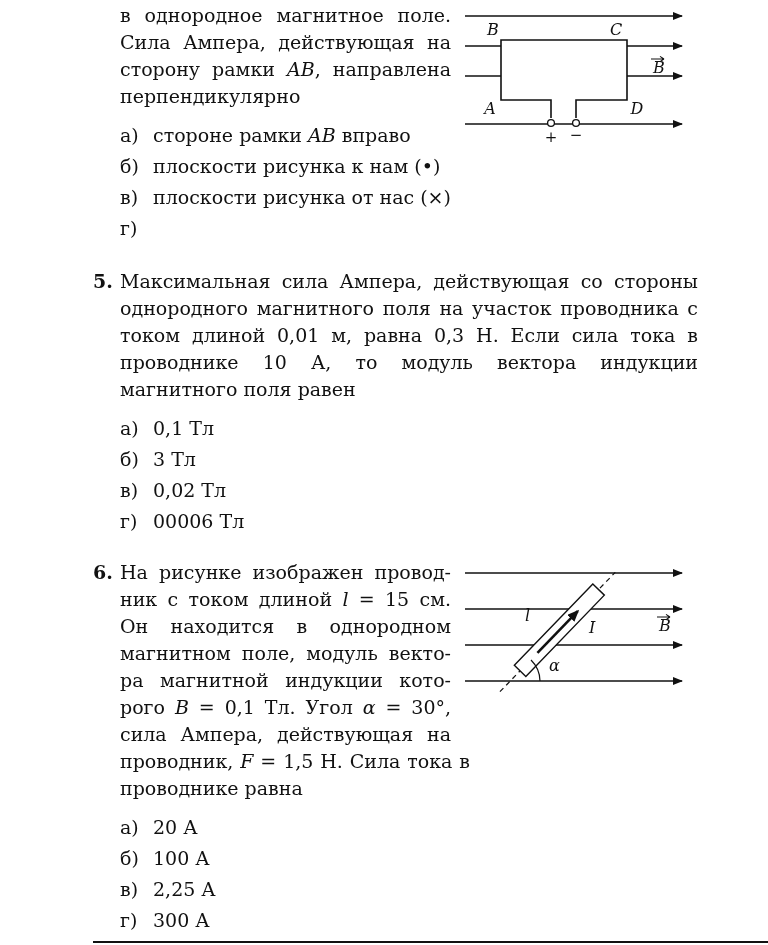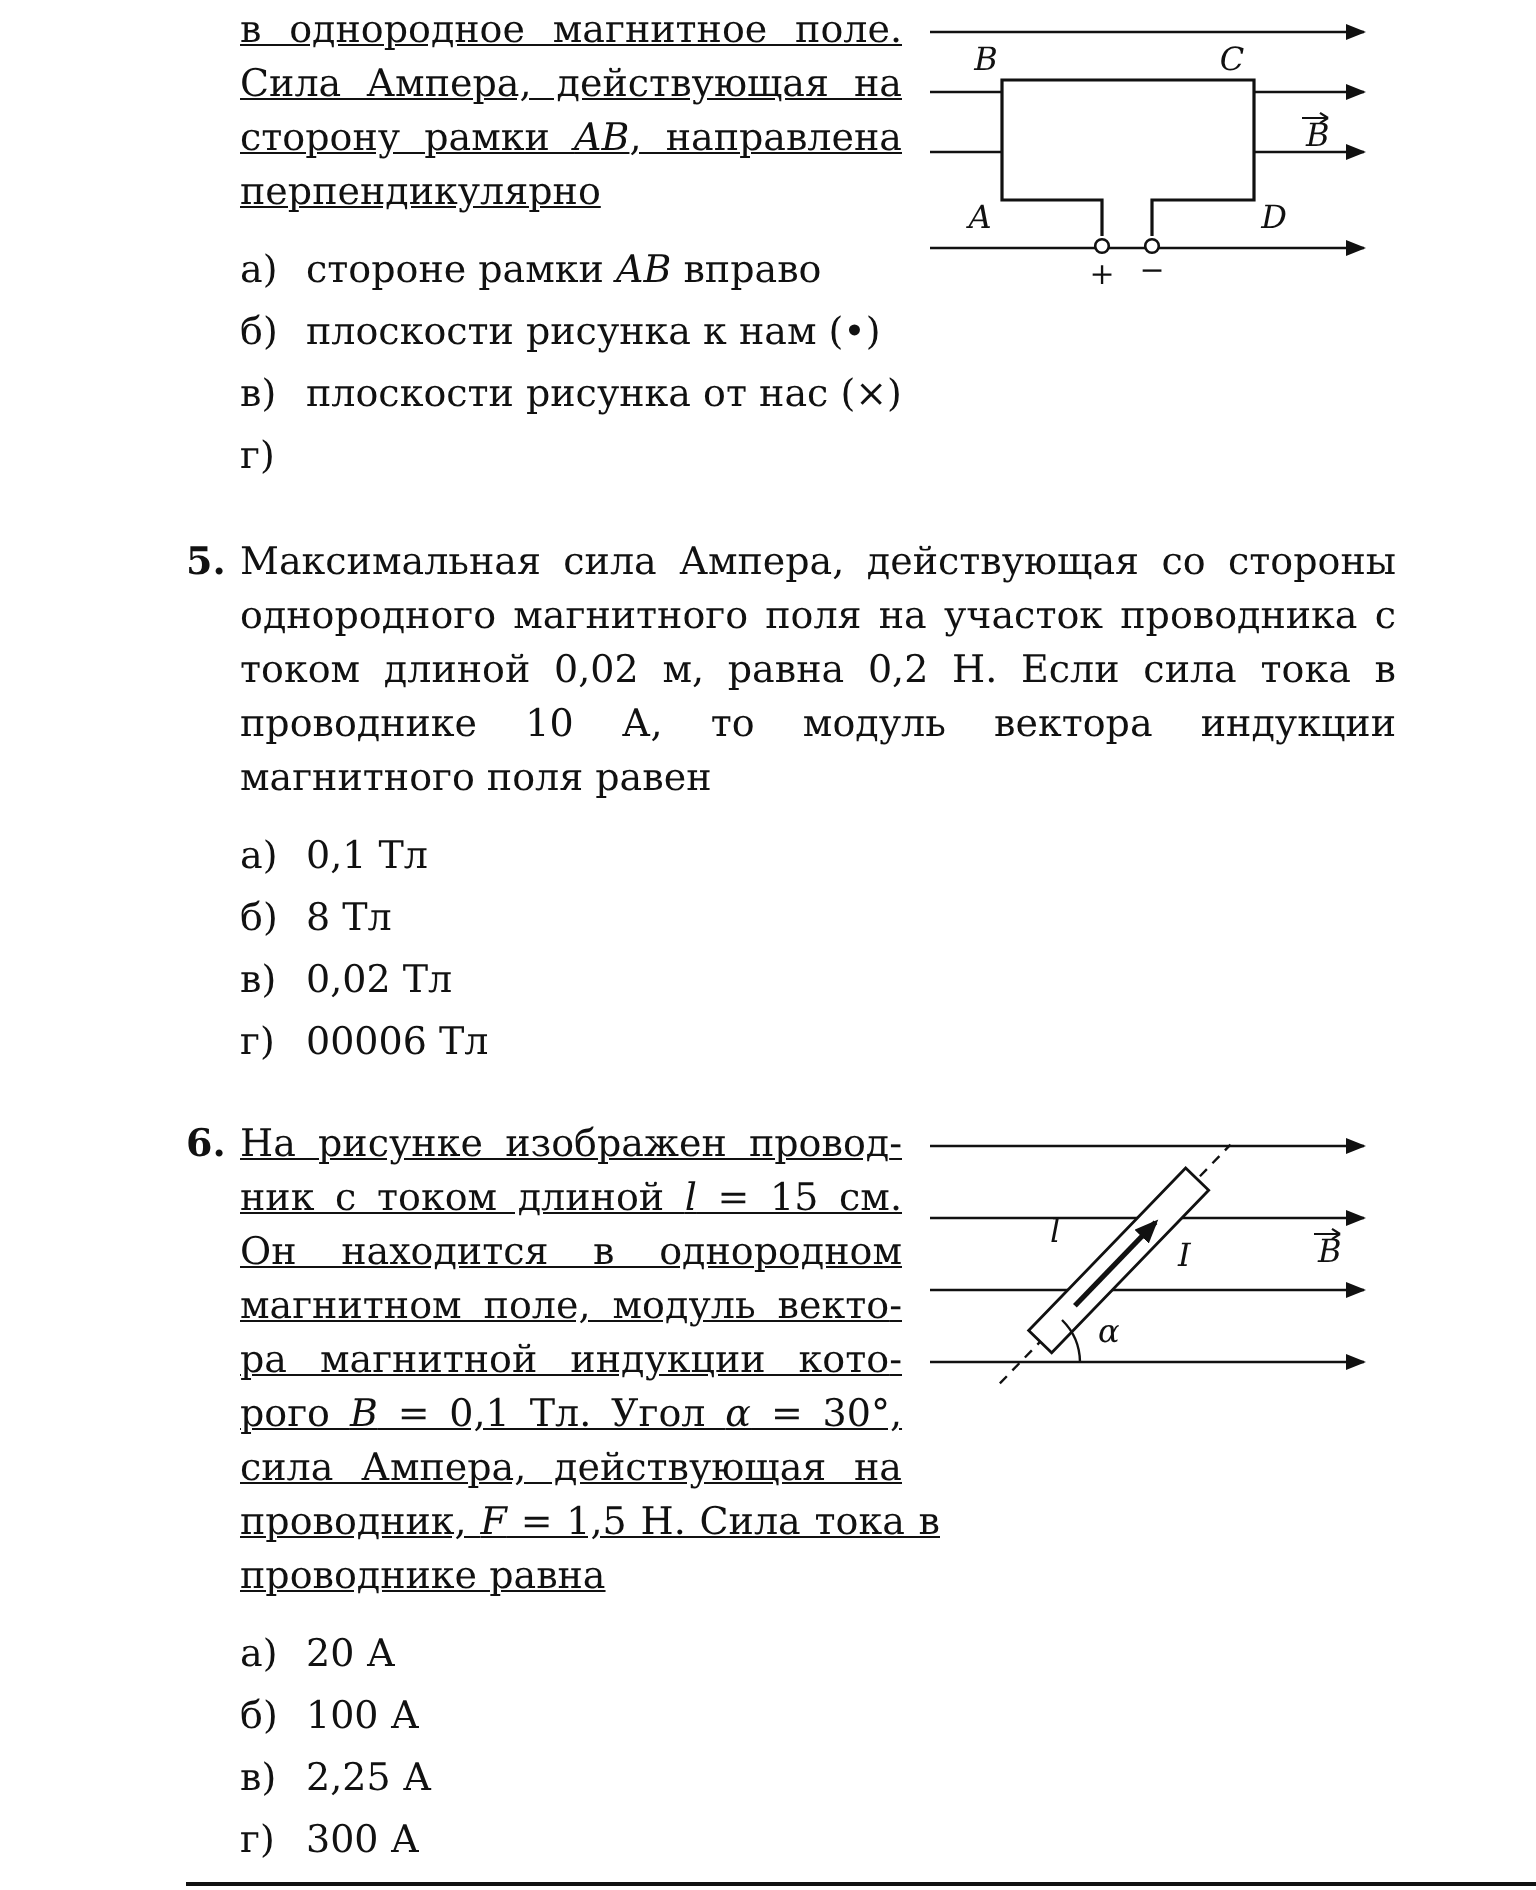--- a/index.html
+++ b/index.html
@@ -15,21 +15,21 @@
   .page { padding: 2px 70px 0 93px; position: relative; }
   section { position: relative; padding-left: 27px; }
   .sec-q4 { margin-bottom: 26px; }
   .sec-q5 { margin-bottom: 24px; }
   .qtext {
     text-align: justify;
     line-height: 27px;
     position: relative;
     -webkit-hyphens: manual; hyphens: manual;
   }
-  .narrow { width: 350px; text-decoration: underline; }
+  .narrow { width: 350px; }
   .qnum {
     position: absolute; left: -27px; top: 0;
     font-weight: bold;
   }
   .fig {
     float: right;
     margin: 2px 0 6px 12px;
   }
   .options { margin-top: 12px; }
   .opt { display: flex; line-height: 27px; margin-bottom: 4px; }
@@ -100,30 +100,30 @@
         <span class="opt-text">плоскости рисунка от нас (×)</span>
       </div>
       <div class="opt">
         <span class="opt-letter">г)</span>
       </div>
     </div>
   </section>
 
   <section class="sec-q5">
     <p class="qtext">
-      <span class="qnum">5.</span><span>Максимальная сила Ампера, действующая со сторо­ны однородного магнитного поля на участок про­водника с током длиной 0,02 м, равна 0,2 Н. Если сила тока в проводнике 10 А, то модуль вектора ин­дукции магнитного поля равен</span>
+      <span class="qnum">5.</span><span>Максимальная сила Ампера, действующая со сторо­ны однородного магнитного поля на участок про­водника с током длиной 0,01 м, равна 0,3 Н. Если сила тока в проводнике 10 А, то модуль вектора ин­дукции магнитного поля равен</span>
     </p>
     <div class="options">
       <div class="opt">
         <span class="opt-letter">а)</span>
         <span class="opt-text">0,1 Тл</span>
       </div>
       <div class="opt">
         <span class="opt-letter">б)</span>
-        <span class="opt-text">8 Тл</span>
+        <span class="opt-text">3 Тл</span>
       </div>
       <div class="opt">
         <span class="opt-letter">в)</span>
         <span class="opt-text">0,02 Тл</span>
       </div>
       <div class="opt">
         <span class="opt-letter">г)</span>
         <span class="opt-text">00006 Тл</span>
       </div>
     </div>

